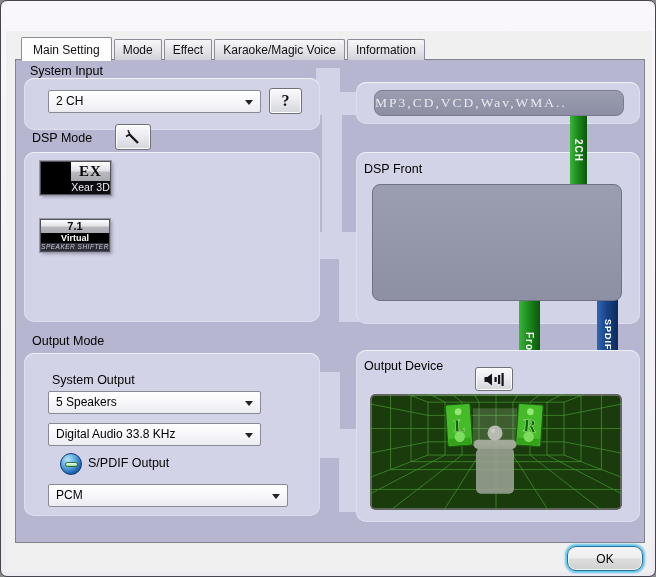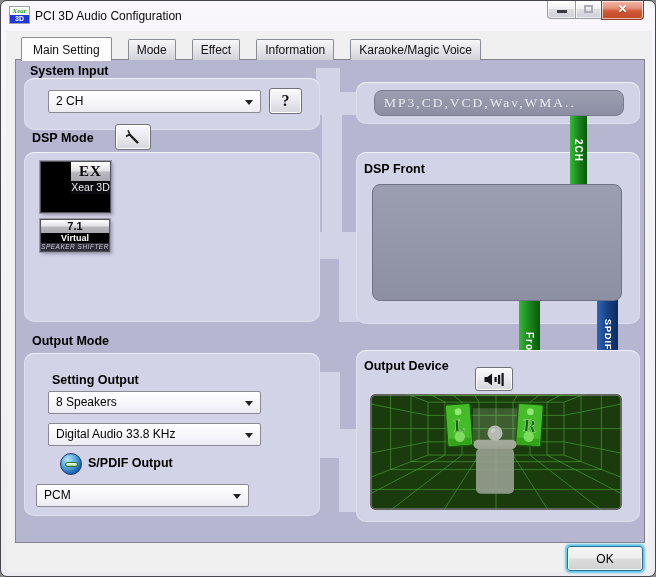--- a/index.html
+++ b/index.html
@@ -16,30 +16,30 @@
   .wbtn-min{left:546px;width:29px;border-radius:0 0 0 4px;}
   .wbtn-max{left:574px;width:27px;}
   .wbtn-close{left:600px;width:43px;height:19px;border-radius:0 0 4px 0;border-color:#8e3a28;
         background:linear-gradient(#f2b4a2,#e5927c 40%,#d25a36 55%,#c04a25);color:#fff;font-weight:bold;font-size:12px;
         text-align:center;line-height:17px;text-shadow:0 1px 1px rgba(90,20,5,.6);}
   .glyph-min{position:absolute;left:9px;bottom:5px;width:10px;height:3px;background:#3a3a40;}
   .glyph-max{position:absolute;left:8px;top:4px;width:9px;height:8px;border:2px solid #abacb4;box-sizing:border-box;}
   
   .client{position:absolute;left:5px;top:30px;width:646px;height:541px;background:#f0f0f0;border-radius:0 0 4px 4px;}
   .tabstrip{position:absolute;left:15px;top:6px;display:flex;align-items:flex-end;z-index:5;}
-  .tab{box-sizing:border-box;height:21px;padding:3px 8px;margin-right:16px;font-size:12px;color:#111;
+  .tab{box-sizing:border-box;height:21px;padding:3px 8px;margin-right:2px;font-size:12px;color:#111;
        border:1px solid #8a8d96;border-bottom:none;border-radius:2px 2px 0 0;
        background:linear-gradient(#f7f7f9,#e3e3e9 55%,#d1d1d9);}
   .tab.active{height:24px;padding:5px 11px;background:#fdfdfe;margin-bottom:-1px;position:relative;z-index:6;}
   .page{position:absolute;left:9px;top:28px;width:628px;height:482px;background:#b6b6d1;border:1px solid #83838f;box-sizing:content-box;}
   
   .panel{position:absolute;background:#d3d3e7;border-radius:10px;
          box-shadow:inset 0 1px 0 rgba(255,255,255,.55), inset 0 0 0 1px rgba(255,255,255,.25);}
   .conn{position:absolute;background:#d3d3e7;}
-  .h1{position:absolute;font-size:12.5px;font-weight:bold;color:#000;white-space:nowrap;}
+  .h1{position:absolute;font-size:12.5px;font-weight:normal;color:#000;white-space:nowrap;}
   
   .dd{position:absolute;box-sizing:border-box;height:23px;background:linear-gradient(#ffffff,#f5f5f9 60%,#ebebf1);
       border:1px solid #8a8a96;border-radius:2px;font-size:12px;color:#000;line-height:21px;padding-left:7px;}
   .dd .arrow{position:absolute;right:7px;top:9px;width:0;height:0;border-left:4px solid transparent;
       border-right:4px solid transparent;border-top:5px solid #222;}
   .btn3d{position:absolute;box-sizing:border-box;border:1px solid #70707a;border-radius:3px;
       background:linear-gradient(#fbfbfd,#e9e9ef 50%,#d5d5dd);box-shadow:inset 0 0 0 1px #fff;
       display:flex;align-items:center;justify-content:center;}
   .qmark{font-family:"Liberation Serif",serif;font-weight:bold;font-size:16px;color:#111;}
   
@@ -48,66 +48,50 @@
   .modebtn .silver{background:linear-gradient(#ffffff,#e3e3e6 45%,#b9b9bf 55%,#a8a8b0);text-align:center;color:#0a0a0a;}
   .xear-top{height:19px;font:bold 15px "Liberation Serif",serif;letter-spacing:1px;line-height:19px;}
   .xear-bot{height:13px;background:#0b0b10;color:#ededf2;font-size:10.5px;text-align:center;line-height:13px;}
   .sh-top{height:13px;font:bold 11px "Liberation Sans",sans-serif;line-height:13px;}
   .sh-mid{height:10px;background:#000;color:#fff;font:bold 9px "Liberation Sans",sans-serif;text-align:center;line-height:10px;}
   .sh-bot{height:8px;background:#2e2e38;color:#c9c9d6;font:italic 6.5px "Liberation Sans",sans-serif;
           letter-spacing:.5px;text-align:center;line-height:8px;}
   
   .srcbox{position:absolute;box-sizing:border-box;background:linear-gradient(#9b9eb1,#8c8fa3);border:1px solid #7a7d90;
       border-radius:8px;color:#e9e9ef;font-family:"Liberation Serif",serif;font-size:13.5px;letter-spacing:2px;
-      line-height:24px;padding-left:9px;white-space:nowrap;overflow:hidden;}
+      line-height:24px;white-space:nowrap;overflow:hidden;}
   .graybox{position:absolute;box-sizing:border-box;background:linear-gradient(#9a9eb0,#8d90a3);border:1px solid #6e7284;border-radius:8px;}
   .ribbon{position:absolute;display:flex;align-items:center;justify-content:center;color:#fff;font-weight:bold;
       font-size:10px;letter-spacing:1px;writing-mode:vertical-rl;}
   .rb-green{background:linear-gradient(to right,#3ab63a,#1d8a1d 45%,#0b570b);}
   .rb-navy{background:linear-gradient(to right,#2e66b4,#1a4488 45%,#0a2a5e);font-size:9px;}
   .spdif-ball{position:absolute;width:22px;height:22px;border-radius:50%;box-sizing:border-box;border:1px solid #0e3a74;
       background:radial-gradient(circle at 34% 28%, #b8e4f8 0%, #5aa8e0 40%, #1b5cab 75%, #12458c 100%);}
   .spdif-pill{position:absolute;left:4px;top:8px;width:13px;height:5px;border-radius:3px;
       background:linear-gradient(#f4fff2,#9cd894);border:1px solid #2e6e2e;box-sizing:border-box;}
   .room{position:absolute;border-radius:5px;overflow:hidden;}
   
   .okbtn{position:absolute;left:561px;top:515px;width:76px;height:25px;box-sizing:border-box;
-      background:linear-gradient(#f5f5f5,#eeeeee 48%,#dddddd 52%,#d0d0d0);border:1px solid #2f6f94;border-radius:3px;
+      background:linear-gradient(#f5f5f5,#eeeeee 48%,#dddddd 52%,#d0d0d0);border:1px solid #2f6f94;border-radius:9px;
       box-shadow:0 0 2px 2px #5ec5ec, inset 0 0 0 1px #e9f6fb;font-size:12px;color:#000;text-align:center;line-height:22px;}
 </style>
 </head>
 <body>
 
 <div class="window">
 
-  <div class="titlebar">
-    <div class="appicon">
-      <div class="t">Xear</div>
-      <div class="b">3D</div>
-    </div>
-    <div class="wintitle">PCI 3D Audio Configuration</div>
-    <div class="wbtn wbtn-min">
-      <div class="glyph-min"></div>
-    </div>
-    <div class="wbtn wbtn-max">
-      <div class="glyph-max"></div>
-    </div>
-    <div class="wbtn wbtn-close">
-      <span>✕</span>
-    </div>
-  </div>
 
   <div class="client">
 
     <div class="tabstrip">
       <div class="tab active">Main Setting</div>
       <div class="tab">Mode</div>
       <div class="tab">Effect</div>
+      <div class="tab">Karaoke/Magic Voice</div>
       <div class="tab">Information</div>
-      <div class="tab">Karaoke/Magic Voice</div>
     </div>
 
     <div class="page">
 
       <div class="conn" style="left:300px;top:8px;width:24px;height:26px;"></div>
       <div class="conn" style="left:300px;top:32px;width:46px;height:23px;"></div>
       <div class="conn" style="left:306px;top:54px;width:20px;height:122px;"></div>
       <div class="conn" style="left:302px;top:172px;width:44px;height:27px;"></div>
       <div class="conn" style="left:323px;top:198px;width:20px;height:64px;"></div>
       <div class="conn" style="left:298px;top:312px;width:26px;height:58px;"></div>
@@ -126,46 +110,46 @@
 
       <div class="h1" style="left:16px;top:71px;text-align:center;">DSP Mode</div>
       <div class="btn3d" style="left:99px;top:64px;width:36px;height:26px;">
         <svg width="18" height="18" viewBox="0 0 18 18">
           <path d="M5.5 6.5 L14 15" stroke="#1a1a1a" stroke-width="2.4" fill="none"></path>
           <path d="M2 8.5 L5.8 6.3 L4 2.2" stroke="#1a1a1a" stroke-width="1.6" fill="none"></path>
         </svg>
       </div>
       <div class="panel" style="left:8px;top:92px;width:296px;height:170px;"></div>
 
-      <div class="modebtn" style="left:24px;top:101px;width:71px;height:52px;padding-left:30px;">
+      <div class="modebtn" style="left:24px;top:101px;width:71px;height:34px;padding-left:30px;">
         <div class="silver xear-top">EX</div>
         <div class="xear-bot">Xear 3D</div>
       </div>
       <div class="modebtn" style="left:24px;top:159px;width:70px;height:33px;">
         <div class="silver sh-top">7.1</div>
         <div class="sh-mid">Virtual</div>
         <div class="sh-bot">SPEAKER SHIFTER</div>
       </div>
 
       <div class="h1" style="left:16px;top:274px;">Output Mode</div>
       <div class="panel" style="left:8px;top:293px;width:296px;height:163px;"></div>
-      <div class="h1" style="left:36px;top:313px;">Setting Output</div>
+      <div class="h1" style="left:36px;top:313px;">System Output</div>
       <div class="dd" style="left:32px;top:331px;width:213px;">
-        <span>8 Speakers</span>
+        <span>5 Speakers</span>
         <span class="arrow"></span>
       </div>
       <div class="dd" style="left:32px;top:363px;width:213px;">
         <span>Digital Audio 33.8 KHz</span>
         <span class="arrow"></span>
       </div>
       <div class="spdif-ball" style="left:44px;top:393px;">
         <div class="spdif-pill"></div>
       </div>
       <div class="h1" style="left:72px;top:396px;">S/PDIF Output</div>
-      <div class="dd" style="left:20px;top:424px;width:213px;">
+      <div class="dd" style="left:32px;top:424px;width:240px;">
         <span>PCM</span>
         <span class="arrow"></span>
       </div>
 
       <div class="panel" style="left:340px;top:22px;width:284px;height:42px;"></div>
       <div class="srcbox" style="left:358px;top:30px;width:250px;height:26px;">MP3,CD,VCD,Wav,WMA..</div>
 
       <div class="panel" style="left:340px;top:92px;width:284px;height:172px;"></div>
       <div class="h1" style="left:348px;top:102px;">DSP Front</div>
 

